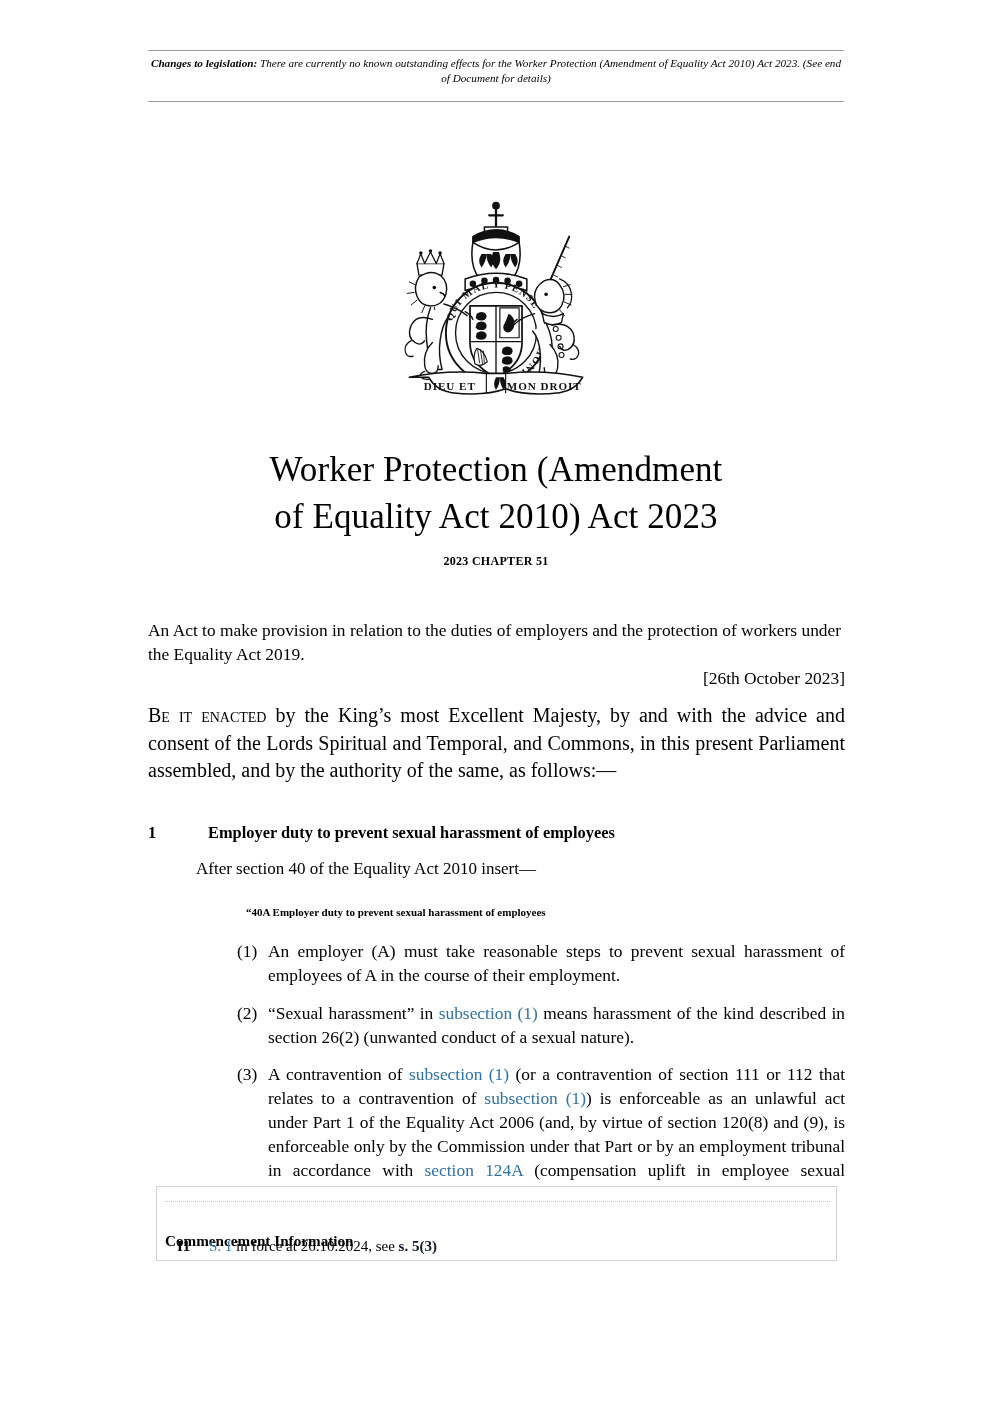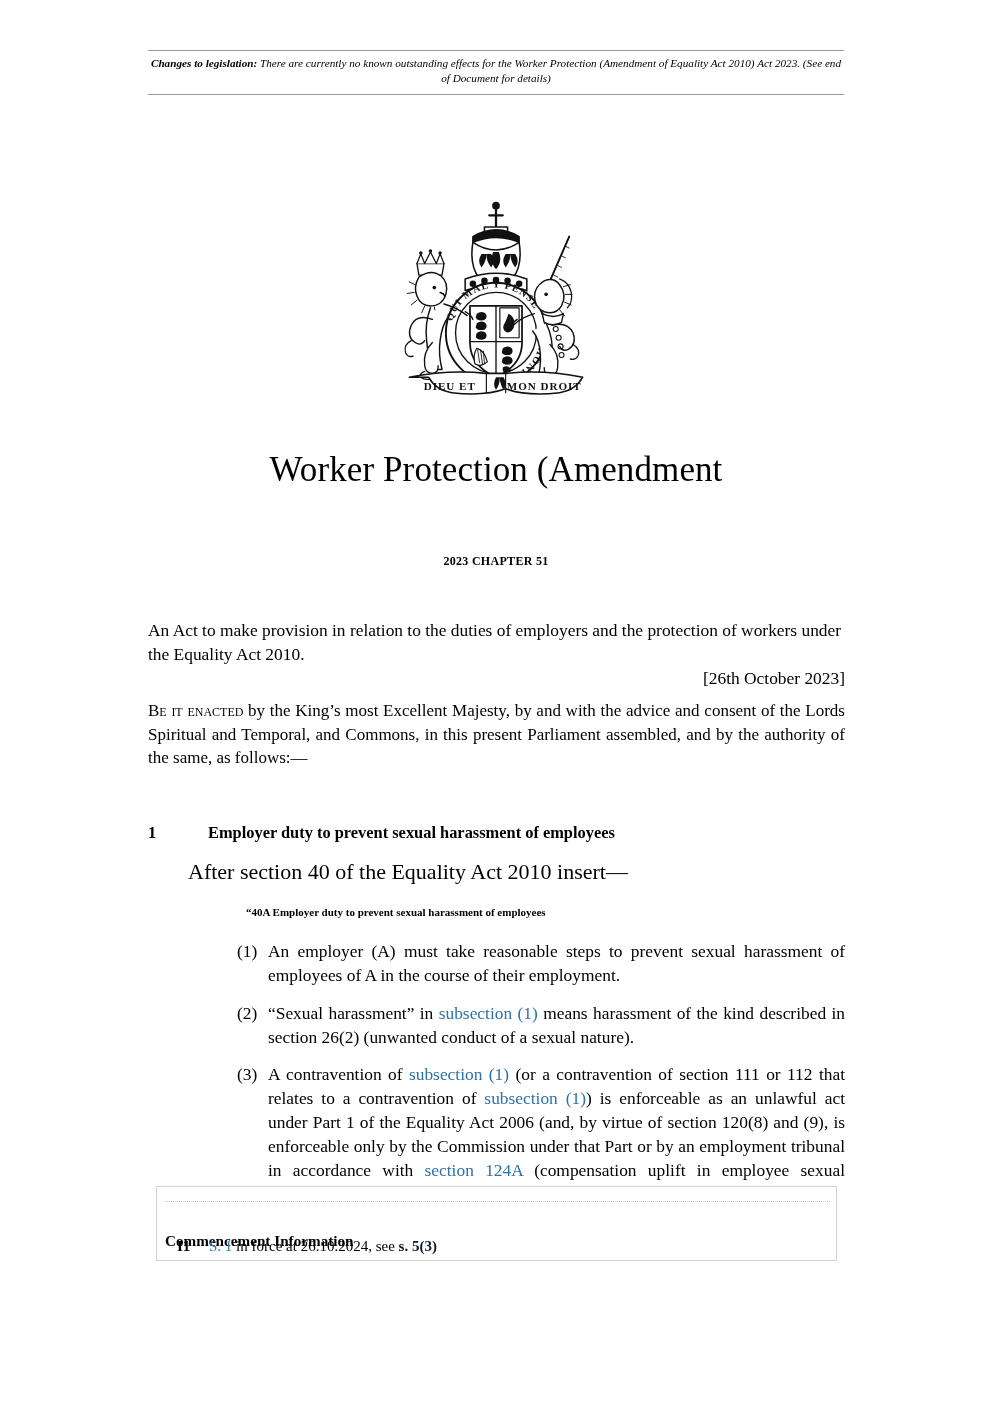--- a/index.html
+++ b/index.html
@@ -17,21 +17,21 @@
   }
 
   
   .page-header {
     position: absolute;
     left: 148px;
     top: 50px;
     width: 696px;
     border-top: 1px solid #9a9a9a;
     border-bottom: 1px solid #9a9a9a;
-    padding: 5px 0 7px 0;
+    padding: 5px 0 14px 0;
     text-align: center;
     font-style: italic;
     font-size: 11.2px;
     line-height: 1.38;
   }
   .page-header b {
     font-weight: bold;
     font-style: italic;
   }
 
@@ -91,21 +91,21 @@
     right: 0;
     top: 0;
     white-space: nowrap;
   }
 
   .enacting {
     position: absolute;
     left: 148px;
     top: 682px;
     width: 697px;
-    font-size: 17px;
+    font-size: 20px;
     line-height: 1.385;
     text-align: justify;
   }
   .smallcaps {
     font-variant: small-caps;
   }
 
   
   .section-head {
     position: absolute;
@@ -120,24 +120,24 @@
     left: 0;
     top: 0;
   }
   .section-title {
     display: block;
     margin-left: 60px;
   }
 
   .insert-line {
     position: absolute;
-    left: 188px;
+    left: 196px;
     top: 859px;
     width: 650px;
-    font-size: 22px;
+    font-size: 17px;
   }
 
   .inserted-head {
     position: absolute;
     left: 246px;
     top: 906px;
     width: 588px;
     font-size: 11px;
     font-weight: bold;
   }
@@ -349,26 +349,27 @@
 
       <path d="M120 186 q-4 8 0 13 q4 -5 4 -13 q0 8 4 13 q4 -5 0 -13 z" fill="#111" stroke="none"></path>
       <text x="72" y="199" text-anchor="middle" font-family="'Liberation Serif', serif" font-size="11.5" font-weight="bold" fill="#111" stroke="none" letter-spacing="1">DIEU ET</text>
       <text x="170" y="199" text-anchor="middle" font-family="'Liberation Serif', serif" font-size="11.5" font-weight="bold" fill="#111" stroke="none" letter-spacing="1">MON DROIT</text>
     </g>
   </svg>
 </div>
 
 <h1 class="doc-title">
   <span>Worker Protection (Amendment</span><br>
+  <span>of Equality Act 2010) Act 2023</span>
 </h1>
 
 <div class="chapter-line">2023 CHAPTER 51</div>
 
 <div class="long-title">
-  <span>An Act to make provision in relation to the duties of employers and the protection of workers under the Equality Act 2010.</span>
+  <span>An Act to make provision in relation to the duties of employers and the protection of workers under the Equality Act 2019.</span>
   <span class="assent-row">
     <span class="assent-date">[26th October 2023]</span>
   </span>
 </div>
 
 <p class="enacting">
   <span class="smallcaps">Be it enacted</span><span> by the King’s most Excellent Majesty, by and with the advice and consent of the Lords Spiritual and Temporal, and Commons, in this present Parliament assembled, and by the authority of the same, as follows:—</span>
 </p>
 
 <div class="section-head">

